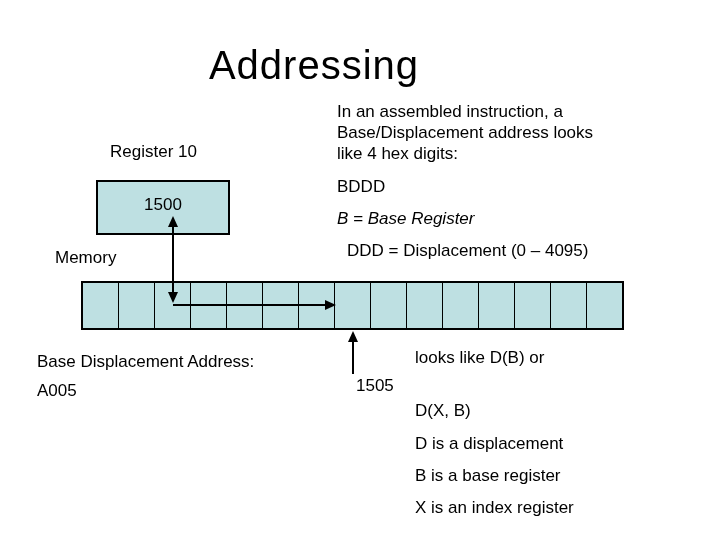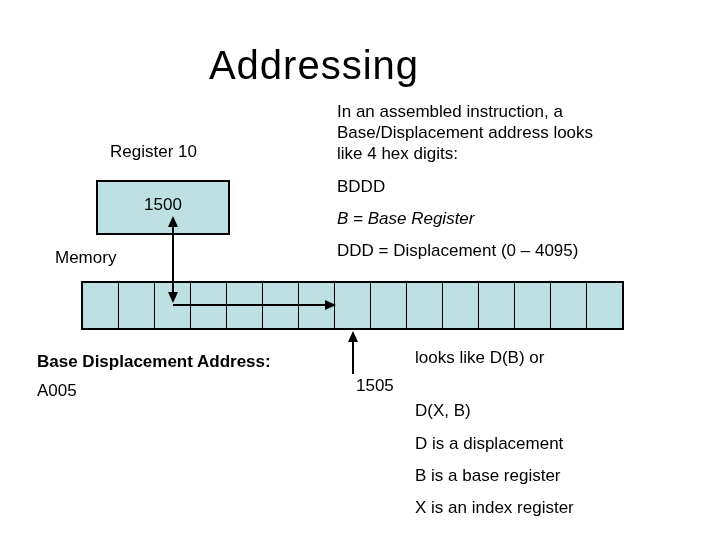--- a/index.html
+++ b/index.html
@@ -117,23 +117,23 @@
 
 <div class="abs body-text" style="left:344px; top:375px;margin-left:12px;">1505</div>
 
 <div class="abs body-text" style="left:337px; top:101px;">
   <div class="note-line">In an assembled instruction, a</div>
   <div class="note-line">Base/Displacement address looks</div>
   <div class="note-line">like 4 hex digits:</div>
 </div>
 <div class="abs body-text" style="left:337px; top:176px;">BDDD</div>
 <div class="abs body-text" style="left:337px; top:208px;font-style:italic;">B = Base Register</div>
-<div class="abs body-text" style="left:337px; top:240px;">DDD = Displacement (0 – 4095)</div>
+<div class="abs body-text" style="left:347px; top:240px;">DDD = Displacement (0 – 4095)</div>
 
-<div class="abs body-text" style="left:37px; top:351px;font-weight:bold;">Base Displacement Address:</div>
+<div class="abs body-text" style="left:37px; top:351px;">Base Displacement Address:</div>
 <div class="abs body-text" style="left:37px; top:380px;">A005</div>
 
 <div class="abs body-text" style="left:415px; top:347px;">
   <div class="note-line">looks like D(B) or</div>
 </div>
 <div class="abs body-text" style="left:415px; top:400px;">D(X, B)</div>
 <div class="abs body-text" style="left:415px; top:433px;">D is a displacement</div>
 <div class="abs body-text" style="left:415px; top:465px;">B is a base register</div>
 <div class="abs body-text" style="left:415px; top:497px;">X is an index register</div>
 

